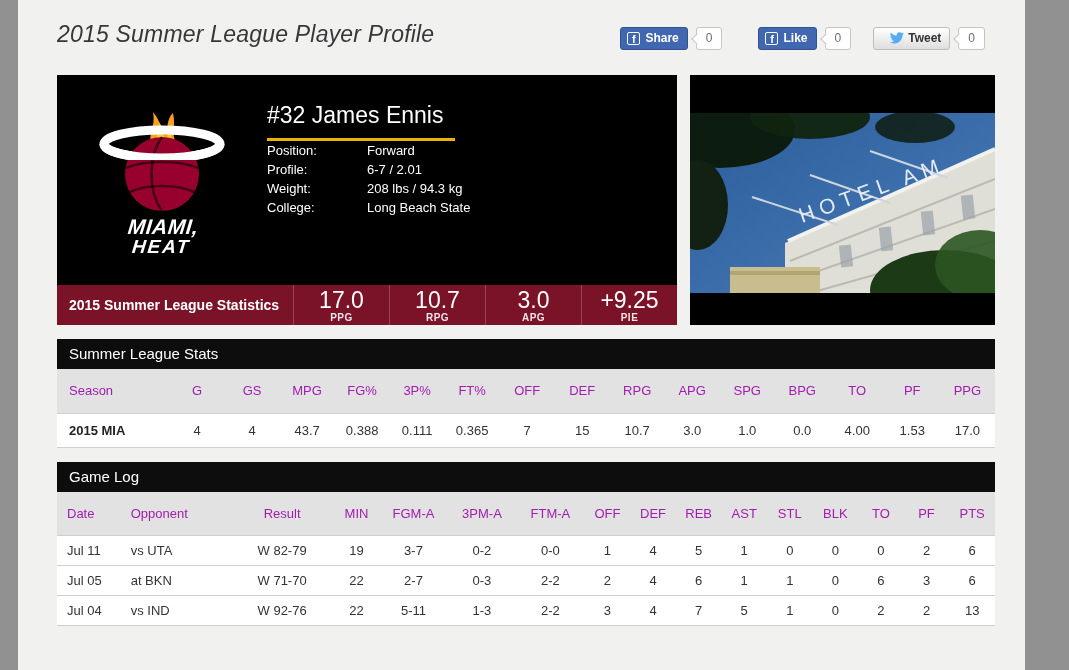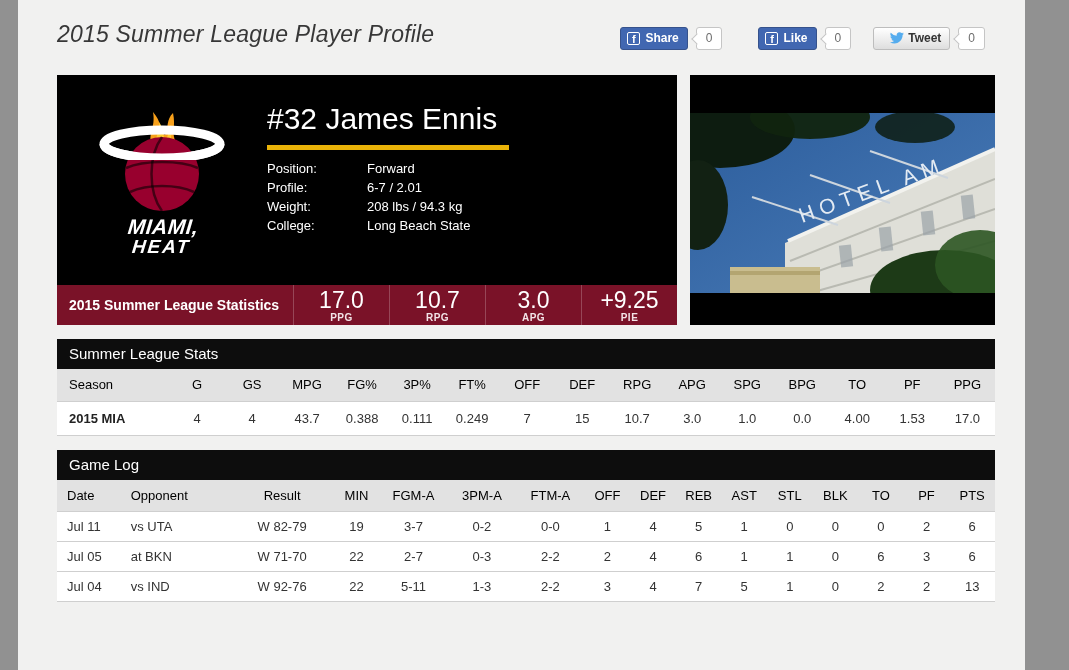--- a/index.html
+++ b/index.html
@@ -32,40 +32,40 @@
   
   .media-row { display:flex; gap:13px; margin-top:27px; }
   .player-card { width:620px; height:250px; background:#000; display:flex; flex-direction:column; }
   .card-top { flex:1; display:flex; }
   .logo-col { width:210px; display:flex; flex-direction:column; align-items:center; justify-content:center; }
   .team-name { color:#fff; font-style:italic; font-weight:bold; text-align:center; transform:skewX(-6deg);
                line-height:1.0; margin-top:2px; }
   .team-name .l1 { font-size:21px; letter-spacing:0.5px; display:block; }
   .team-name .l2 { font-size:19px; letter-spacing:2px; display:block; }
   .info-col { flex:1; padding-top:27px; }
-  .player-name { display:inline-block; color:#fff; font-size:30px; font-weight:400;
-                 padding-bottom:9px; padding-right:12px; border-bottom:5px solid #eab308; }
-  .detail-rows { margin-top:9px; font-size:13px; color:#fff; }
+  .player-name { display:inline-block; color:#fff; font-size:23px; font-weight:400;
+                 padding-bottom:9px; padding-right:12px; border-bottom:3px solid #eab308; }
+  .detail-rows { font-size:13px; color:#fff; }
   .detail-row { display:flex; line-height:19px; }
   .detail-label { width:100px; }
   .stats-bar { height:40px; background:#7a1228; display:flex; align-items:stretch; }
   .stats-bar-label { flex:1; display:flex; align-items:center; padding-left:12px; color:#fff;
                      font-size:14px; font-weight:bold; }
   .stat-cell { width:96px; border-left:1px solid rgba(255,255,255,0.22); display:flex; flex-direction:column;
                align-items:center; justify-content:center; color:#fff; }
   .stat-value { font-size:23px; line-height:24px; }
   .stat-label { font-size:10px; font-weight:bold; color:#f3e3e7; letter-spacing:0.5px; }
 
   .video-thumb { width:305px; height:250px; background:#000; cursor:pointer; }
 
   
   .section { margin-top:14px; }
   .section-title { background:#0d0d0d; color:#fff; font-size:15px; padding:6px 12px 7px; }
   table.stats-table { width:100%; border-collapse:collapse; table-layout:fixed; font-size:13px; background:#fff; }
-  table.stats-table th { background:#e2e2e2; color:#000000; font-weight:400; height:32px; text-align:center; }
+  table.stats-table th { background:#e2e2e2; color:#a21caf; font-weight:400; height:44px; text-align:center; }
   table.stats-table td { color:#333; text-align:center; border-top:1px solid #cfcfcf; }
   table.stats-table { border-bottom:1px solid #cfcfcf; }
   .season-wrap td { height:34px; }
   .gamelog-wrap td { height:30px; }
 
   .season-wrap th:first-child, .season-wrap td:first-child { text-align:left; padding-left:12px; width:12%; }
   .season-wrap td:first-child { font-weight:bold; color:#222; }
 
   .gamelog-wrap th:nth-child(1), .gamelog-wrap td:nth-child(1) { text-align:left; padding-left:10px; width:7%; }
   .gamelog-wrap th:nth-child(2), .gamelog-wrap td:nth-child(2) { text-align:left; padding-left:8px; width:11.5%; }
@@ -248,21 +248,21 @@
                 </tr>
               </thead>
               <tbody>
                 <tr>
                   <td>2015 MIA</td>
                   <td>4</td>
                   <td>4</td>
                   <td>43.7</td>
                   <td>0.388</td>
                   <td>0.111</td>
-                  <td>0.249</td>
+                  <td>0.365</td>
                   <td>7</td>
                   <td>15</td>
                   <td>10.7</td>
                   <td>3.0</td>
                   <td>1.0</td>
                   <td>0.0</td>
                   <td>4.00</td>
                   <td>1.53</td>
                   <td>17.0</td>
                 </tr>

